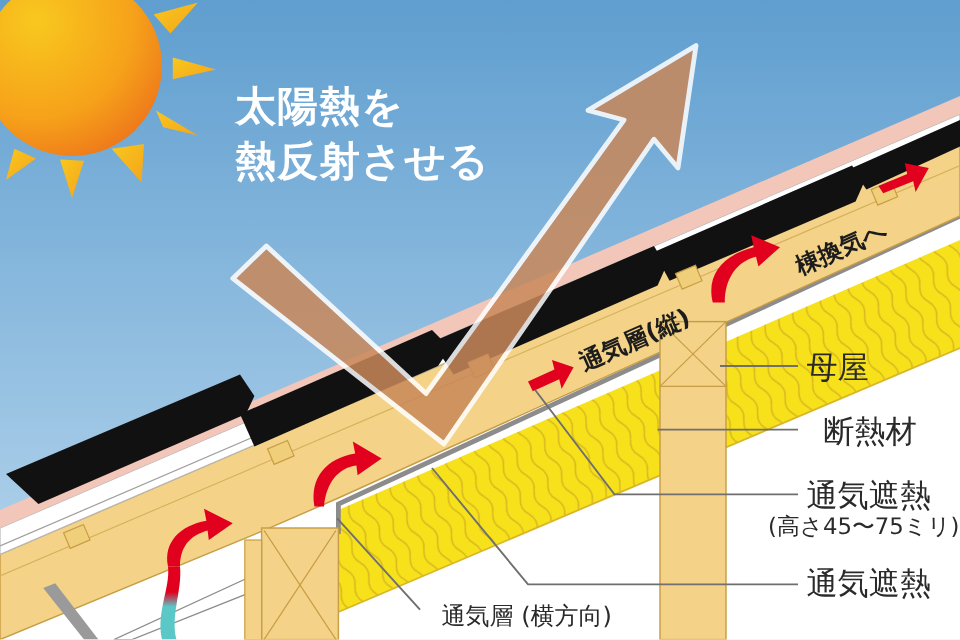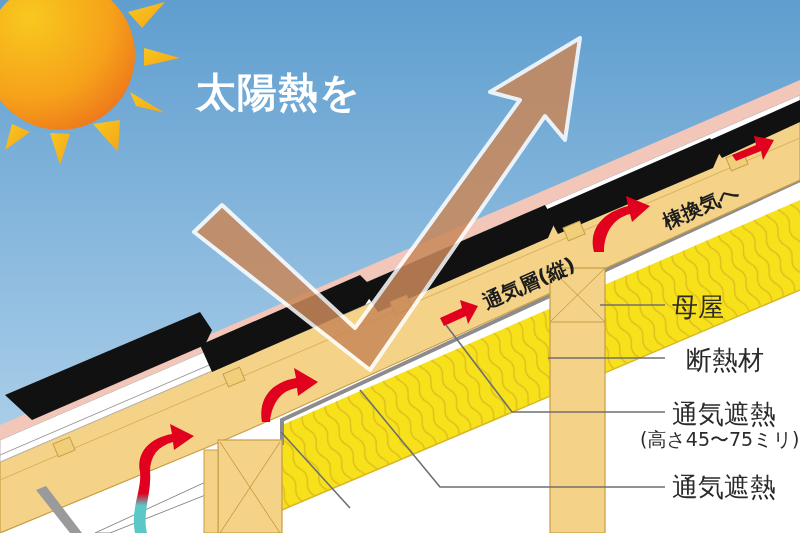--- a/index.html
+++ b/index.html
@@ -1,21 +1,21 @@
 <!DOCTYPE html>
 <html><head>
 <meta charset="utf-8">
 <style>
   html, body { margin: 0; padding: 0; }
   body { width: 800px; height: 533px; overflow: hidden; font-family: "DejaVu Sans", sans-serif; }
   #stage { position: relative; width: 800px; height: 533px; overflow: hidden; }
   #stage svg { position: absolute; left: 0; top: 0; }
   .headline {
     position: absolute; left: 196px; color: #ffffff;
-    font-family: "DejaVu Sans", sans-serif; font-weight: bold; font-size: 40px;
+    font-family: "DejaVu Sans", sans-serif; font-weight: bold; font-size: 34px;
     letter-spacing: 1px; line-height: 1;
   }
   .label {
     position: absolute; color: #2a2a2a; font-family: "DejaVu Sans", sans-serif;
     font-size: 26px; line-height: 1; white-space: nowrap;
   }
   .slant {
     position: absolute; color: #1c1c1c; font-family: "DejaVu Sans", sans-serif;
     font-weight: bold; font-size: 20px; line-height: 1; white-space: nowrap;
     transform-origin: left bottom;
@@ -131,22 +131,24 @@
     <g stroke="#6f6f6f" stroke-width="1.6" fill="none">
       <line x1="600" y1="305" x2="665" y2="305"></line>
       <line x1="548" y1="358" x2="665" y2="358"></line>
       <polyline points="446,325 512,412 665,412"></polyline>
       <polyline points="360,390 440,487 665,487"></polyline>
       <line x1="281" y1="432" x2="350" y2="508"></line>
     </g>
   </svg>
 
   <div class="headline" style="top:72px;">太陽熱を</div>
+  <div class="headline" style="top:118px;">熱反射させる</div>
 
   <div class="slant" style="left:488px; top:292px; transform: rotate(-24deg);">通気層(縦)</div>
   <div class="slant" style="left:668px; top:212px; transform: rotate(-24deg);">棟換気へ</div>
 
   <div class="label" style="left:672px; top:294px;">母屋</div>
   <div class="label" style="left:686px; top:347px;">断熱材</div>
   <div class="label" style="left:672px; top:401px;">通気遮熱</div>
   <div class="label" style="left:640px; top:430px; font-size:19px;">(高さ45〜75ミリ)</div>
   <div class="label" style="left:672px; top:474px;">通気遮熱</div>
+  <div class="label" style="left:368px; top:503px; font-size:20px;">通気層 (横方向)</div>
 </div>
 
 </body></html>

